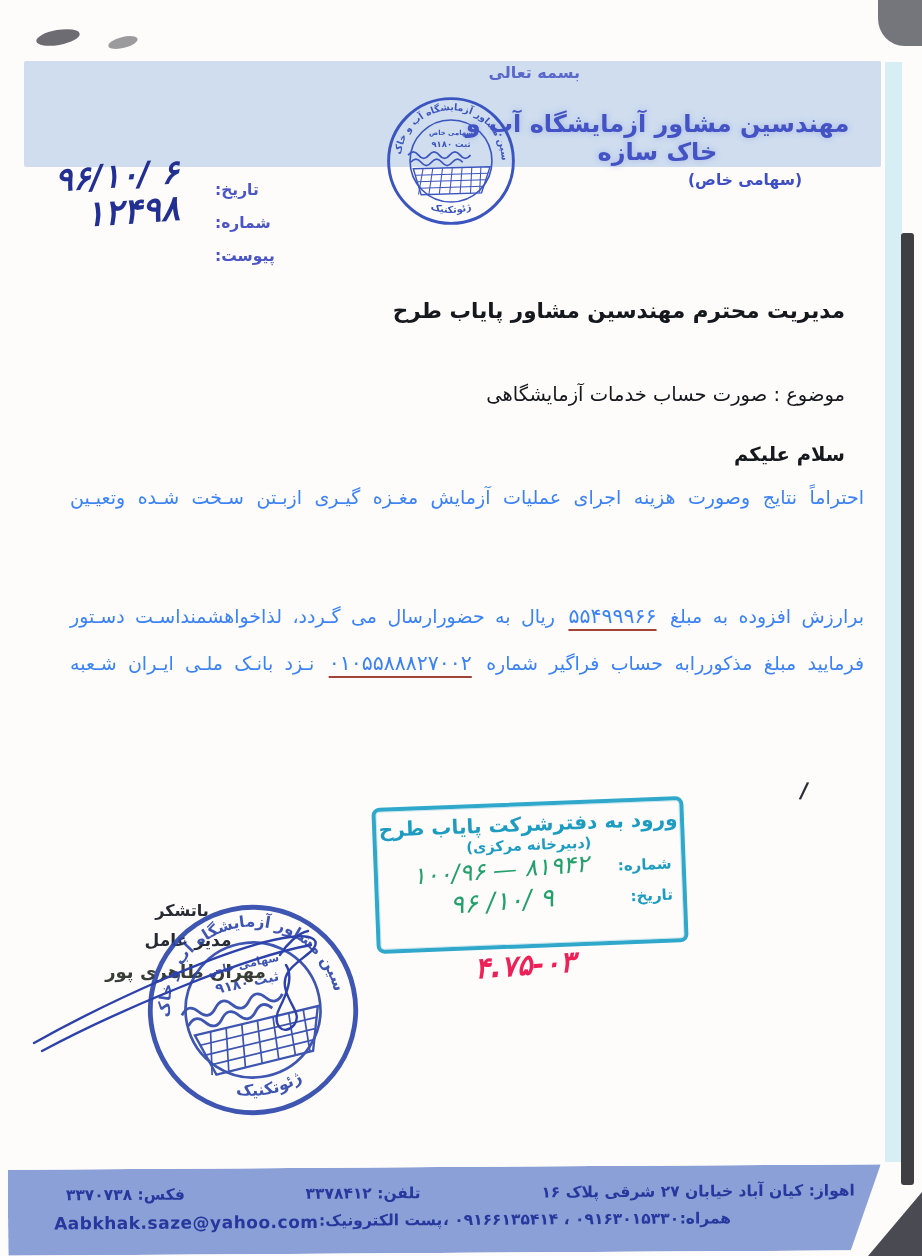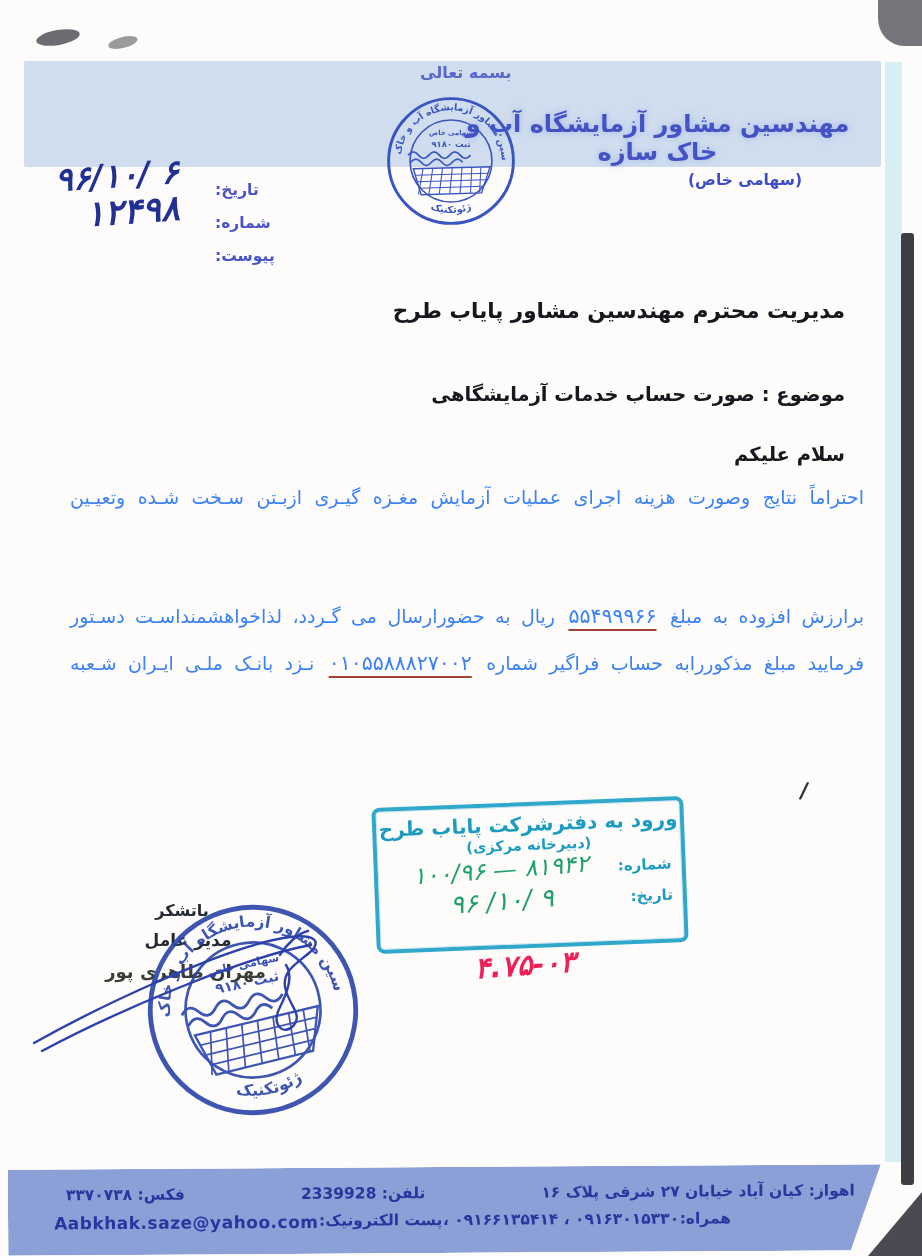--- a/index.html
+++ b/index.html
@@ -5,36 +5,36 @@
   html,body{margin:0;padding:0;background:#e8e8e8;}
   .page{
     position:relative; width:922px; height:1256px; margin:0 auto;
     background:#fdfcfa; overflow:hidden;
     font-family:"DejaVu Sans", sans-serif;
   }
   .abs{position:absolute;}
 
   
   .header-band{left:24px; top:61px; width:857px; height:106px; background:#cfddef; border-radius:2px;}
-  .bismillah{left:420px; top:63px; width:160px; text-align:left; font-size:16px; font-weight:bold;
+  .bismillah{left:420px; top:63px; width:160px; text-align:right; font-size:16px; font-weight:bold;
     color:#5a67cc; direction:rtl;}
   .company-name{left:445px; top:110px; width:425px; text-align:center; font-size:24px; font-weight:bold;
     color:#4353c6; direction:rtl; text-shadow:0 0 6px rgba(90,110,210,.35);}
   .company-type{left:650px; top:171px; width:190px; text-align:center; font-size:15.5px; font-weight:bold;
     color:#3d4ec6; direction:rtl;}
 
   
   .meta-label{left:215px; width:75px; direction:rtl; text-align:left; font-size:15.5px; font-weight:bold; color:#4b55c6;}
   .hand{color:#233093; font-style:italic; letter-spacing:2px; font-weight:bold;}
   .meta-hand{text-align:center; transform:rotate(-4deg); direction:ltr;}
 
   
   .letter-text{direction:rtl; color:#15181d;}
   .recipient{left:77px; top:298px; width:768px; text-align:right; font-size:21.5px; font-weight:bold;}
-  .subject{left:77px; top:383px; width:768px; text-align:right; font-size:19.5px; font-weight:bold;}
+  .subject{left:77px; top:383px; width:768px; text-align:right; font-size:19.5px; font-weight:normal;}
   .salutation{left:77px; top:443px; width:768px; text-align:right; font-size:19.5px; font-weight:bold;}
   .body-line{left:70px; width:794px; height:34px; direction:rtl; font-size:19px; color:#3b82f6;
     text-align:justify; text-align-last:justify;}
   .uline{text-decoration:underline; text-decoration-color:#a34336; text-decoration-thickness:2px;
     text-underline-offset:6px; font-size:20.5px; padding:0 3px; direction:ltr; unicode-bidi:embed;}
   .closing-slash{left:800px; top:778px; font-size:22px; color:#2c2f36; transform:rotate(8deg); font-weight:bold;}
 
   
   .receipt-stamp{left:374px; top:802px; width:304px; height:138px; border:4px solid #2fa8cb; border-radius:8px;
     transform:rotate(-2.2deg); direction:rtl; color:#1d9cc2; box-shadow:inset 0 0 0 1px rgba(47,168,203,.25);}
@@ -211,21 +211,21 @@
     <g stroke="#2c41ab" stroke-width="2.4" fill="none" stroke-linecap="round">
       <path d="M6,128 C70,92 200,30 262,22 C286,19 295,26 281,38 C268,49 252,57 258,76 C263,92 274,100 266,110 C256,122 242,110 252,92 C258,80 266,62 258,50"></path>
       <path d="M14,136 C85,98 215,42 283,30"></path>
       <path d="M252,40 C258,30 270,18 280,16"></path>
     </g>
   </svg>
 
   <div class="abs footer-band">
     <div class="footer-row footer-row1">
       <span>اهواز: کیان آباد خیابان ۲۷ شرقی پلاک ۱۶</span>
-      <span>تلفن: 2339928</span>
+      <span>تلفن: ۳۳۷۸۴۱۲</span>
       <span>فکس: ۳۳۷۰۷۳۸</span>
     </div>
     <div class="footer-row footer-row2">
       <span>همراه:</span>
       <span>۰۹۱۶۳۰۱۵۳۳۰ ، ۰۹۱۶۶۱۳۵۴۱۴ ،</span>
       <span>پست الکترونیک:</span>
       <span class="footer-email">Aabkhak.saze@yahoo.com</span>
     </div>
   </div>
 

